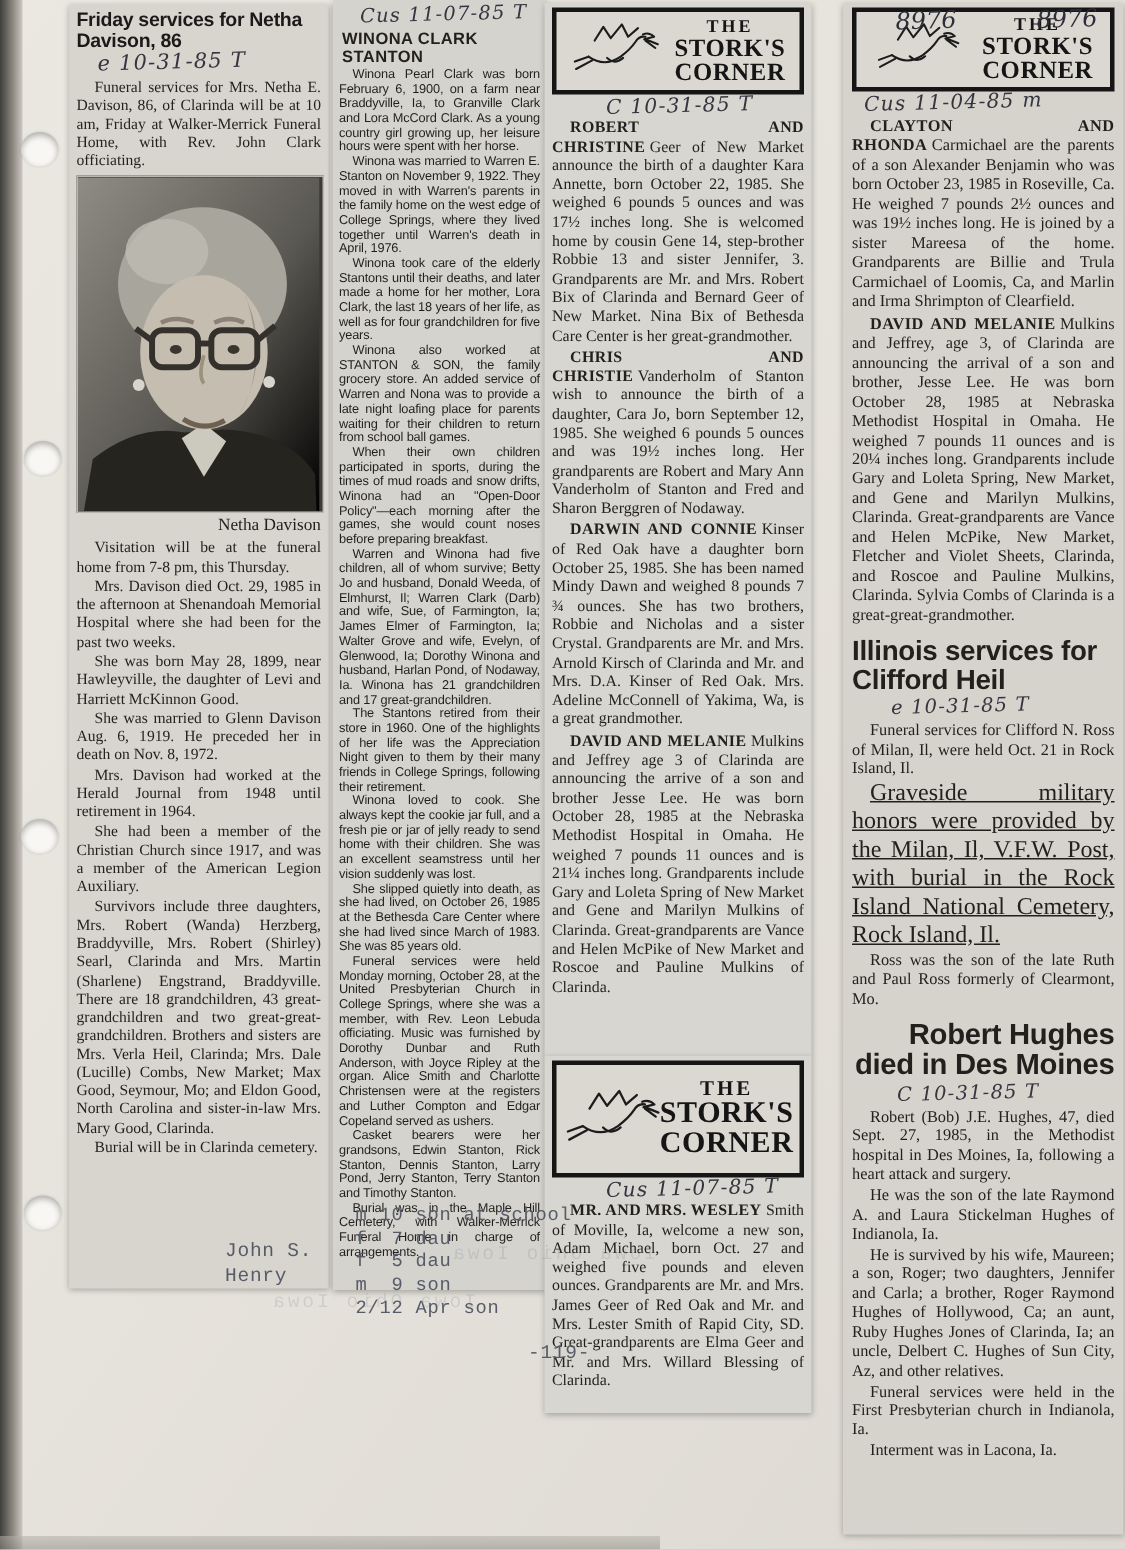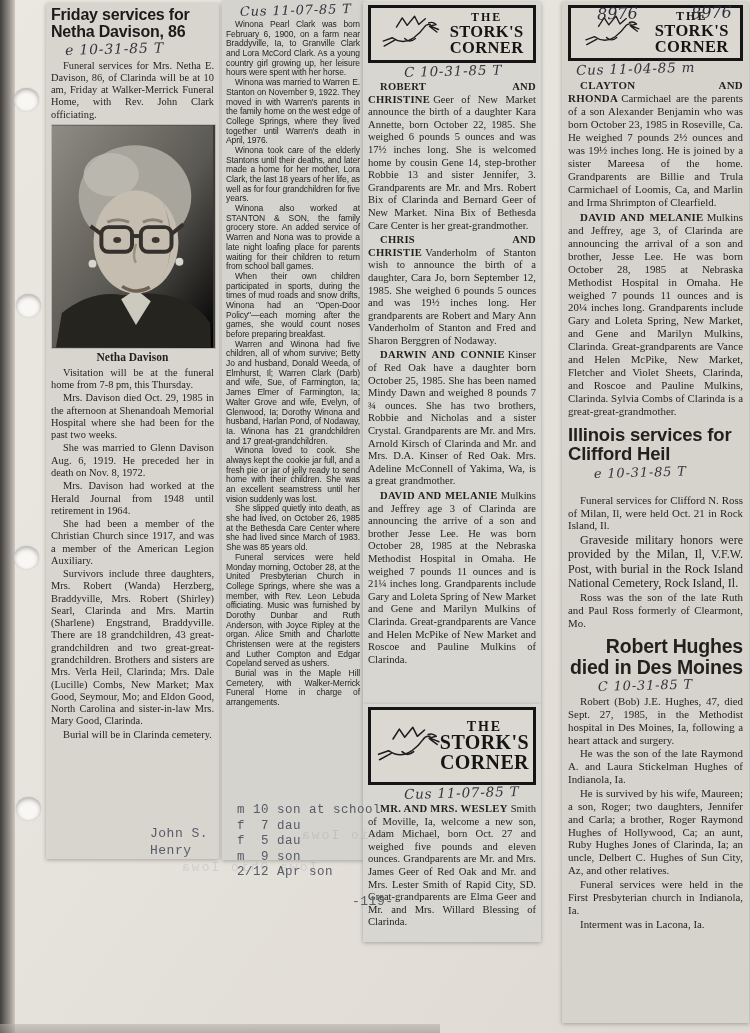--- a/index.html
+++ b/index.html
@@ -7,26 +7,26 @@
   #page{position:relative;width:750px;height:1033px;background:linear-gradient(125deg,#ebe8e1 0%,#e6e3dc 45%,#ddd9d2 100%);}
   #scan-edge{position:absolute;left:0;top:0;width:15px;height:100%;
     background:linear-gradient(90deg,#403e3b 0%,#8a867f 55%,#cdc9c2 100%);}
   #edge-bottom{position:absolute;left:0;top:1024px;width:440px;height:9px;
     background:linear-gradient(#b5b1a9,#908c85);opacity:.55;}
   .hole{position:absolute;width:25px;height:23px;border-radius:50%;background:#f8f7f3;
     box-shadow:inset 0 2px 4px rgba(0,0,0,.3), 0 0 2px rgba(0,0,0,.12);}
   .clip{position:absolute;background:#d7d4ce;box-shadow:0 1px 4px rgba(0,0,0,.28);color:#221f1d;overflow:hidden;}
   
   #clip1{left:46px;top:3px;width:173px;height:856px;padding:3px 5px;box-sizing:border-box;background:#d8d5cf;}
-  .headline-lg{font-family:"Liberation Sans",sans-serif;font-weight:bold;font-size:16px;line-height:1.08;letter-spacing:-.2px;color:#1c1a19;}
+  .headline-lg{font-family:"Liberation Sans",sans-serif;font-weight:bold;font-size:13px;line-height:1.08;letter-spacing:-.2px;color:#1c1a19;}
   .hand{font-family:"DejaVu Serif",serif;font-style:italic;color:#35353f;letter-spacing:.8px;
     transform:rotate(-1.5deg);transform-origin:left center;display:inline-block;}
   .serif-body p{font-size:10.4px;line-height:1.18;text-align:justify;text-indent:12px;margin:0 0 1px 0;}
   #photo-frame{width:163px;margin:3px auto 0;border:1px solid #b9b6af;background:#3c3b38;line-height:0;}
-  .caption{text-align:center;font-weight:bold;font-size:11.5px;margin:2px 0 4px;}
+  .caption{text-align:right;font-weight:normal;font-size:11.5px;margin:2px 0 4px;}
   
   #clip2{left:222px;top:0;width:142px;height:860px;padding:2px 4px;box-sizing:border-box;background:#d5d3ce;}
   .sans-body p{font-family:"Liberation Sans",sans-serif;font-size:8.5px;line-height:1.14;letter-spacing:-.1px;
     text-align:justify;text-indent:9px;margin:0;}
   .col2-header{font-family:"Liberation Sans",sans-serif;font-weight:bold;font-size:11px;letter-spacing:.3px;margin:0 0 1px 2px;}
   
   .stork-box{position:relative;display:flex;align-items:center;border:3px solid #151515;background:#dbd8d2;
     padding:2px 4px;box-sizing:border-box;}
   .stork-svg{width:45%;height:86%;}
   .stork-text{flex:1;text-align:center;font-family:"Liberation Serif",serif;font-weight:bold;color:#151515;line-height:.98;}
@@ -99,40 +99,44 @@
         <path d="M85 120 q-4 14 0 19" stroke="#9a917f" stroke-width="2.5" fill="none"></path>
         <path d="M71 163 q14 9 28 1" stroke="#6e6152" stroke-width="3.5" fill="none"></path>
         <circle cx="41" cy="140" r="4" fill="#d8d5cc"></circle>
         <circle cx="129" cy="138" r="4" fill="#d8d5cc"></circle>
       </svg>
     </div>
     <div class="caption">Netha Davison</div>
     <div>
         <p>Visitation will be at the funeral home from 7-8 pm, this Thursday.</p>
         <p>Mrs. Davison died Oct. 29, 1985 in the afternoon at Shenandoah Memorial Hospital where she had been for the past two weeks.</p>
+        <p>She was born May 28, 1899, near Hawleyville, the daughter of Levi and Harriett McKinnon Good.</p>
         <p>She was married to Glenn Davison Aug. 6, 1919. He preceded her in death on Nov. 8, 1972.</p>
         <p>Mrs. Davison had worked at the Herald Journal from 1948 until retirement in 1964.</p>
         <p>She had been a member of the Christian Church since 1917, and was a member of the American Legion Auxiliary.</p>
         <p>Survivors include three daughters, Mrs. Robert (Wanda) Herzberg, Braddyville, Mrs. Robert (Shirley) Searl, Clarinda and Mrs. Martin (Sharlene) Engstrand, Braddyville. There are 18 grandchildren, 43 great-grandchildren and two great-great-grandchildren. Brothers and sisters are Mrs. Verla Heil, Clarinda; Mrs. Dale (Lucille) Combs, New Market; Max Good, Seymour, Mo; and Eldon Good, North Carolina and sister-in-law Mrs. Mary Good, Clarinda.</p>
         <p>Burial will be in Clarinda cemetery.</p>
       </div>
   </div>
 
   <div id="clip2" class="clip sans-body">
     <div style="margin-left:14px;"><span class="hand" style="font-size:13px;">Cus 11-07-85 T</span></div>
+    <div class="col2-header">WINONA CLARK STANTON</div>
     <div>
         <p>Winona Pearl Clark was born February 6, 1900, on a farm near Braddyville, Ia, to Granville Clark and Lora McCord Clark. As a young country girl growing up, her leisure hours were spent with her horse.</p>
         <p>Winona was married to Warren E. Stanton on November 9, 1922. They moved in with Warren's parents in the family home on the west edge of College Springs, where they lived together until Warren's death in April, 1976.</p>
         <p>Winona took care of the elderly Stantons until their deaths, and later made a home for her mother, Lora Clark, the last 18 years of her life, as well as for four grandchildren for five years.</p>
         <p>Winona also worked at STANTON &amp; SON, the family grocery store. An added service of Warren and Nona was to provide a late night loafing place for parents waiting for their children to return from school ball games.</p>
         <p>When their own children participated in sports, during the times of mud roads and snow drifts, Winona had an "Open-Door Policy"—each morning after the games, she would count noses before preparing breakfast.</p>
         <p>Warren and Winona had five children, all of whom survive; Betty Jo and husband, Donald Weeda, of Elmhurst, Il; Warren Clark (Darb) and wife, Sue, of Farmington, Ia; James Elmer of Farmington, Ia; Walter Grove and wife, Evelyn, of Glenwood, Ia; Dorothy Winona and husband, Harlan Pond, of Nodaway, Ia. Winona has 21 grandchildren and 17 great-grandchildren.</p>
+        <p>The Stantons retired from their store in 1960. One of the highlights of her life was the Appreciation Night given to them by their many friends in College Springs, following their retirement.</p>
         <p>Winona loved to cook. She always kept the cookie jar full, and a fresh pie or jar of jelly ready to send home with their children. She was an excellent seamstress until her vision suddenly was lost.</p>
         <p>She slipped quietly into death, as she had lived, on October 26, 1985 at the Bethesda Care Center where she had lived since March of 1983. She was 85 years old.</p>
         <p>Funeral services were held Monday morning, October 28, at the United Presbyterian Church in College Springs, where she was a member, with Rev. Leon Lebuda officiating. Music was furnished by Dorothy Dunbar and Ruth Anderson, with Joyce Ripley at the organ. Alice Smith and Charlotte Christensen were at the registers and Luther Compton and Edgar Copeland served as ushers.</p>
+        <p>Casket bearers were her grandsons, Edwin Stanton, Rick Stanton, Dennis Stanton, Larry Pond, Jerry Stanton, Terry Stanton and Timothy Stanton.</p>
         <p>Burial was in the Maple Hill Cemetery, with Walker-Merrick Funeral Home in charge of arrangements.</p>
       </div>
   </div>
 
   <div id="clip3a" class="clip">
     <div class="stork-box" style="height:58px;">
       <svg class="stork-svg" viewBox="0 0 72 50">
         <g stroke="#1c1c1c" stroke-width="1.7" fill="none" stroke-linecap="round" stroke-linejoin="round">
           <path d="M20 17 L27 6 L33 15 L42 4 L47 14 L55 7"></path>
           <path d="M15 30 Q28 39 41 30 Q49 24 53 18 Q56 13 61 14"></path>
@@ -201,22 +205,22 @@
     </div>
     <div class="note-row" style="margin-left:8px;"><span class="hand">Cus 11-04-85 m</span></div>
     <div>
         <p class="art" style="font-size:10.9px;"><b>CLAYTON AND RHONDA</b><span>Carmichael are the parents of a son Alexander Benjamin who was born October 23, 1985 in Roseville, Ca. He weighed 7 pounds 2½ ounces and was 19½ inches long. He is joined by a sister Mareesa of the home. Grandparents are Billie and Trula Carmichael of Loomis, Ca, and Marlin and Irma Shrimpton of Clearfield.</span></p>
         <p class="art" style="font-size:10.9px;"><b>DAVID AND MELANIE</b><span>Mulkins and Jeffrey, age 3, of Clarinda are announcing the arrival of a son and brother, Jesse Lee. He was born October 28, 1985 at Nebraska Methodist Hospital in Omaha. He weighed 7 pounds 11 ounces and is 20¼ inches long. Grandparents include Gary and Loleta Spring, New Market, and Gene and Marilyn Mulkins, Clarinda. Great-grandparents are Vance and Helen McPike, New Market, Fletcher and Violet Sheets, Clarinda, and Roscoe and Pauline Mulkins, Clarinda. Sylvia Combs of Clarinda is a great-great-grandmother.</span></p>
       </div>
 
     <div class="headline-md">Illinois services for Clifford Heil</div>
     <div style="margin:-1px 0 0 26px;"><span class="hand" style="font-size:13px;">e 10-31-85 T</span></div>
     <div class="serif-body">
-        <p style="font-size:10.9px;margin-top:12px;">Funeral services for Clifford N. Ross of Milan, Il, were held Oct. 21 in Rock Island, Il.</p>
-        <p style="font-size:12px;">Graveside military honors were provided by the Milan, Il, V.F.W. Post, with burial in the Rock Island National Cemetery, Rock Island, Il.</p>
+        <p style="font-size:10.9px;">Funeral services for Clifford N. Ross of Milan, Il, were held Oct. 21 in Rock Island, Il.</p>
+        <p style="font-size:16px;text-decoration:underline;">Graveside military honors were provided by the Milan, Il, V.F.W. Post, with burial in the Rock Island National Cemetery, Rock Island, Il.</p>
         <p style="font-size:10.9px;">Ross was the son of the late Ruth and Paul Ross formerly of Clearmont, Mo.</p>
       </div>
 
     <div class="headline-md" style="font-size:19.5px;text-align:right;">Robert Hughes died in Des Moines</div>
     <div style="margin:-1px 0 0 30px;"><span class="hand" style="font-size:13px;">C 10-31-85 T</span></div>
     <div class="serif-body">
         <p style="font-size:10.9px;">Robert (Bob) J.E. Hughes, 47, died Sept. 27, 1985, in the Methodist hospital in Des Moines, Ia, following a heart attack and surgery.</p>
         <p style="font-size:10.9px;">He was the son of the late Raymond A. and Laura Stickelman Hughes of Indianola, Ia.</p>
         <p style="font-size:10.9px;">He is survived by his wife, Maureen; a son, Roger; two daughters, Jennifer and Carla; a brother, Roger Raymond Hughes of Hollywood, Ca; an aunt, Ruby Hughes Jones of Clarinda, Ia; an uncle, Delbert C. Hughes of Sun City, Az, and other relatives.</p>
         <p style="font-size:10.9px;">Funeral services were held in the First Presbyterian church in Indianola, Ia.</p>

